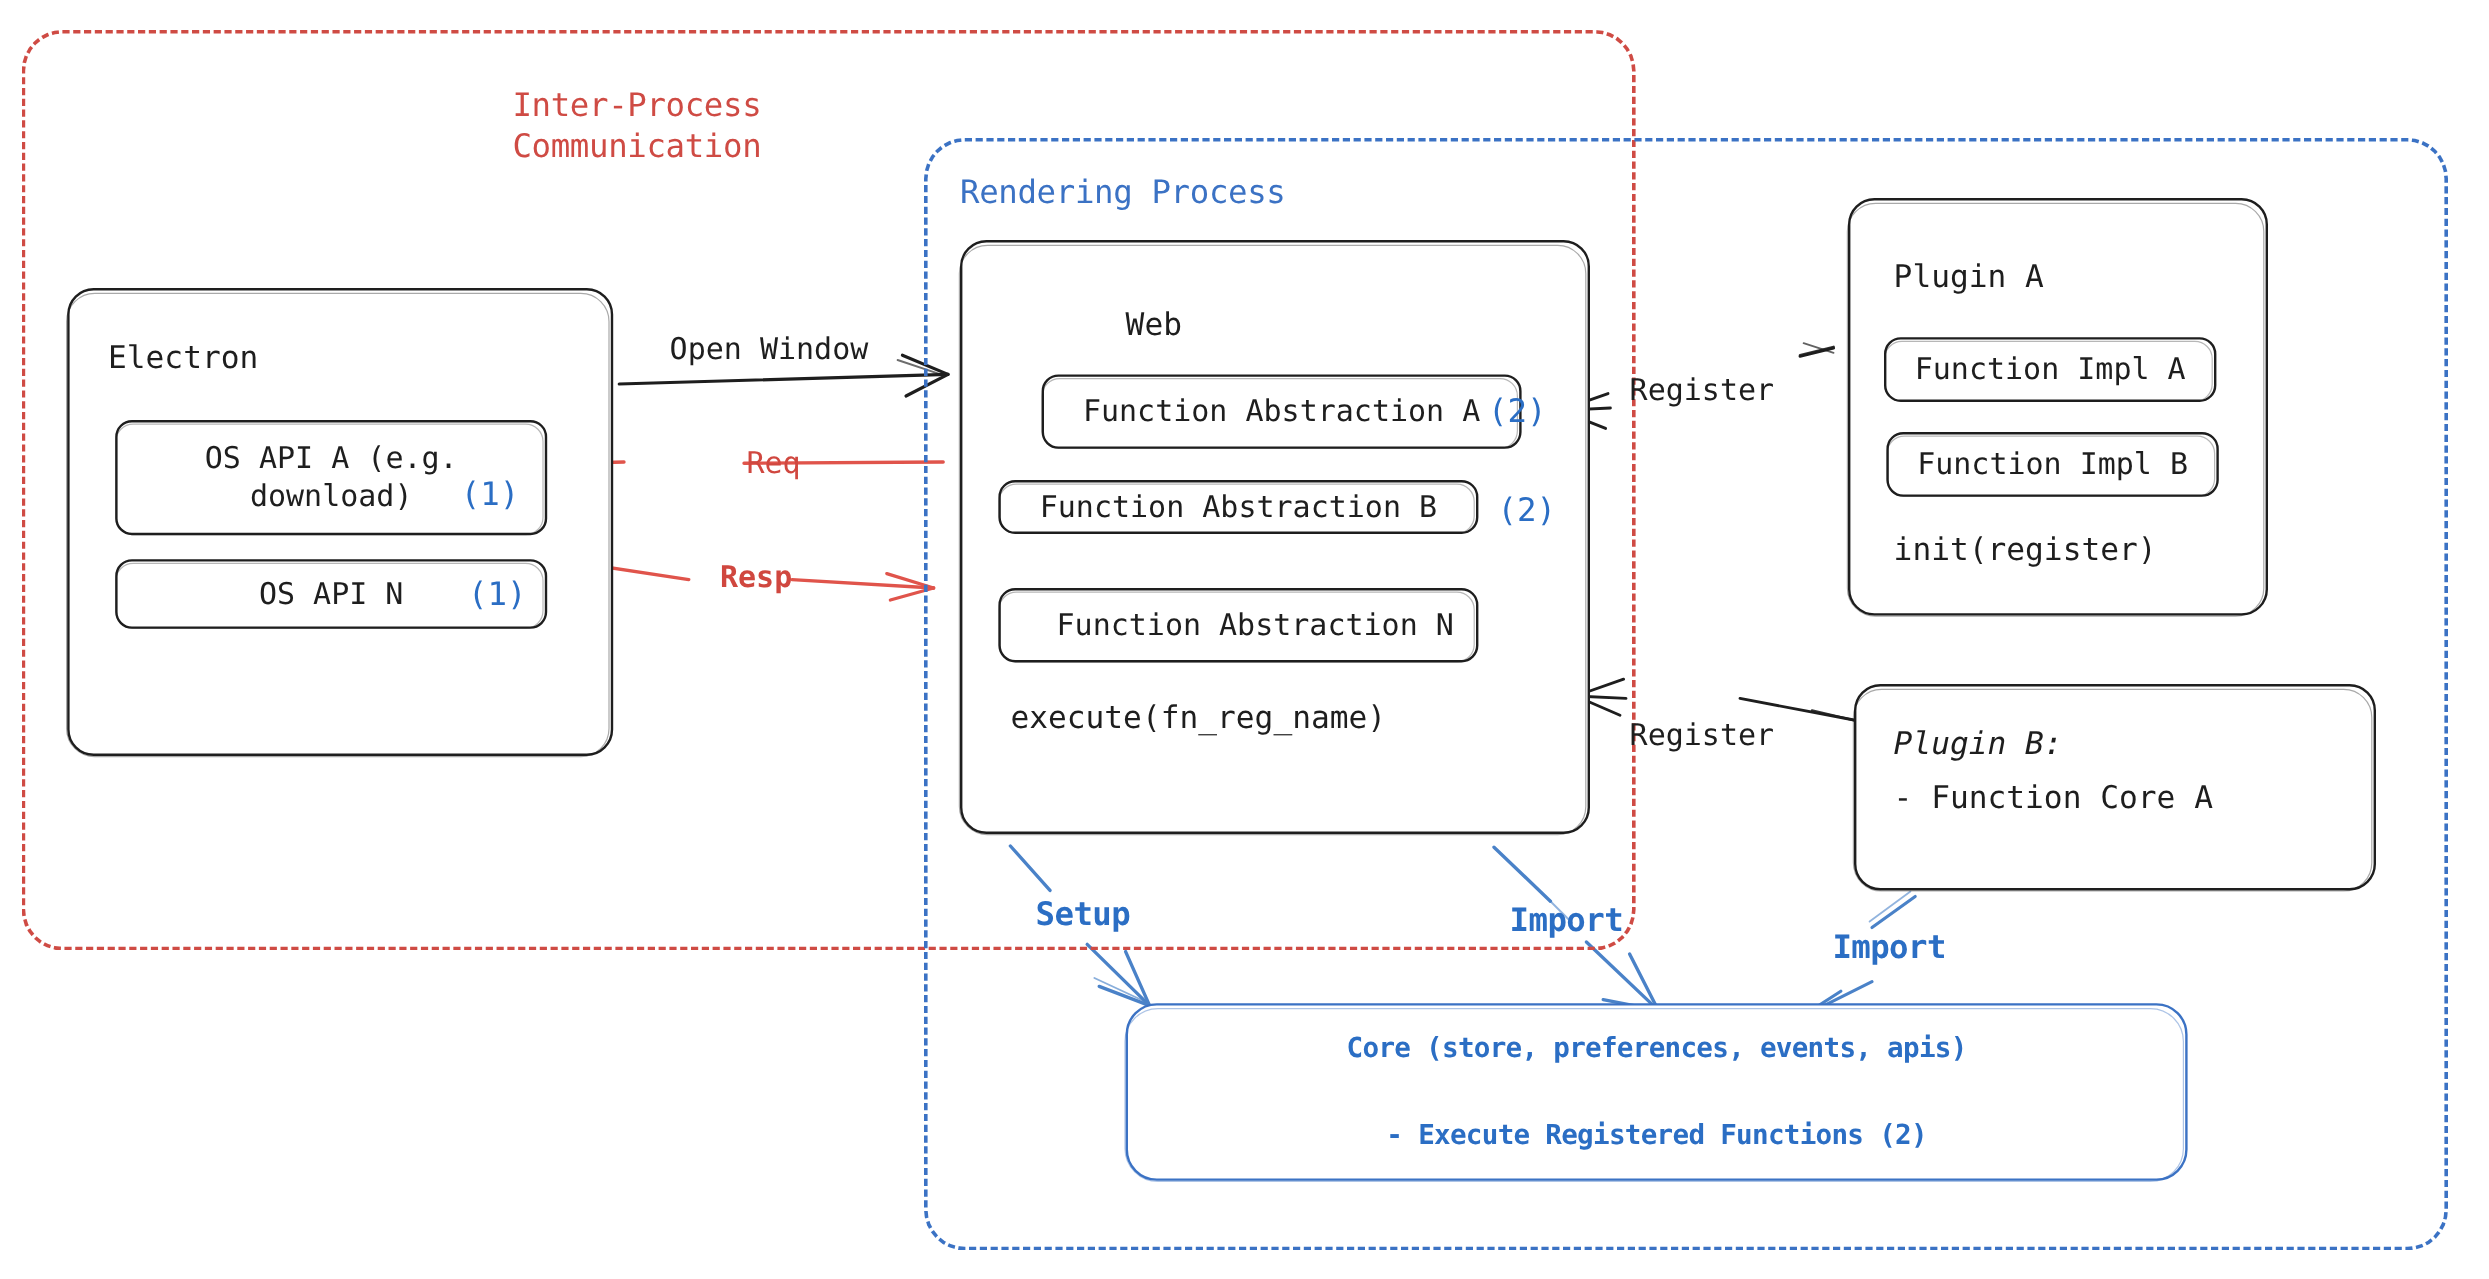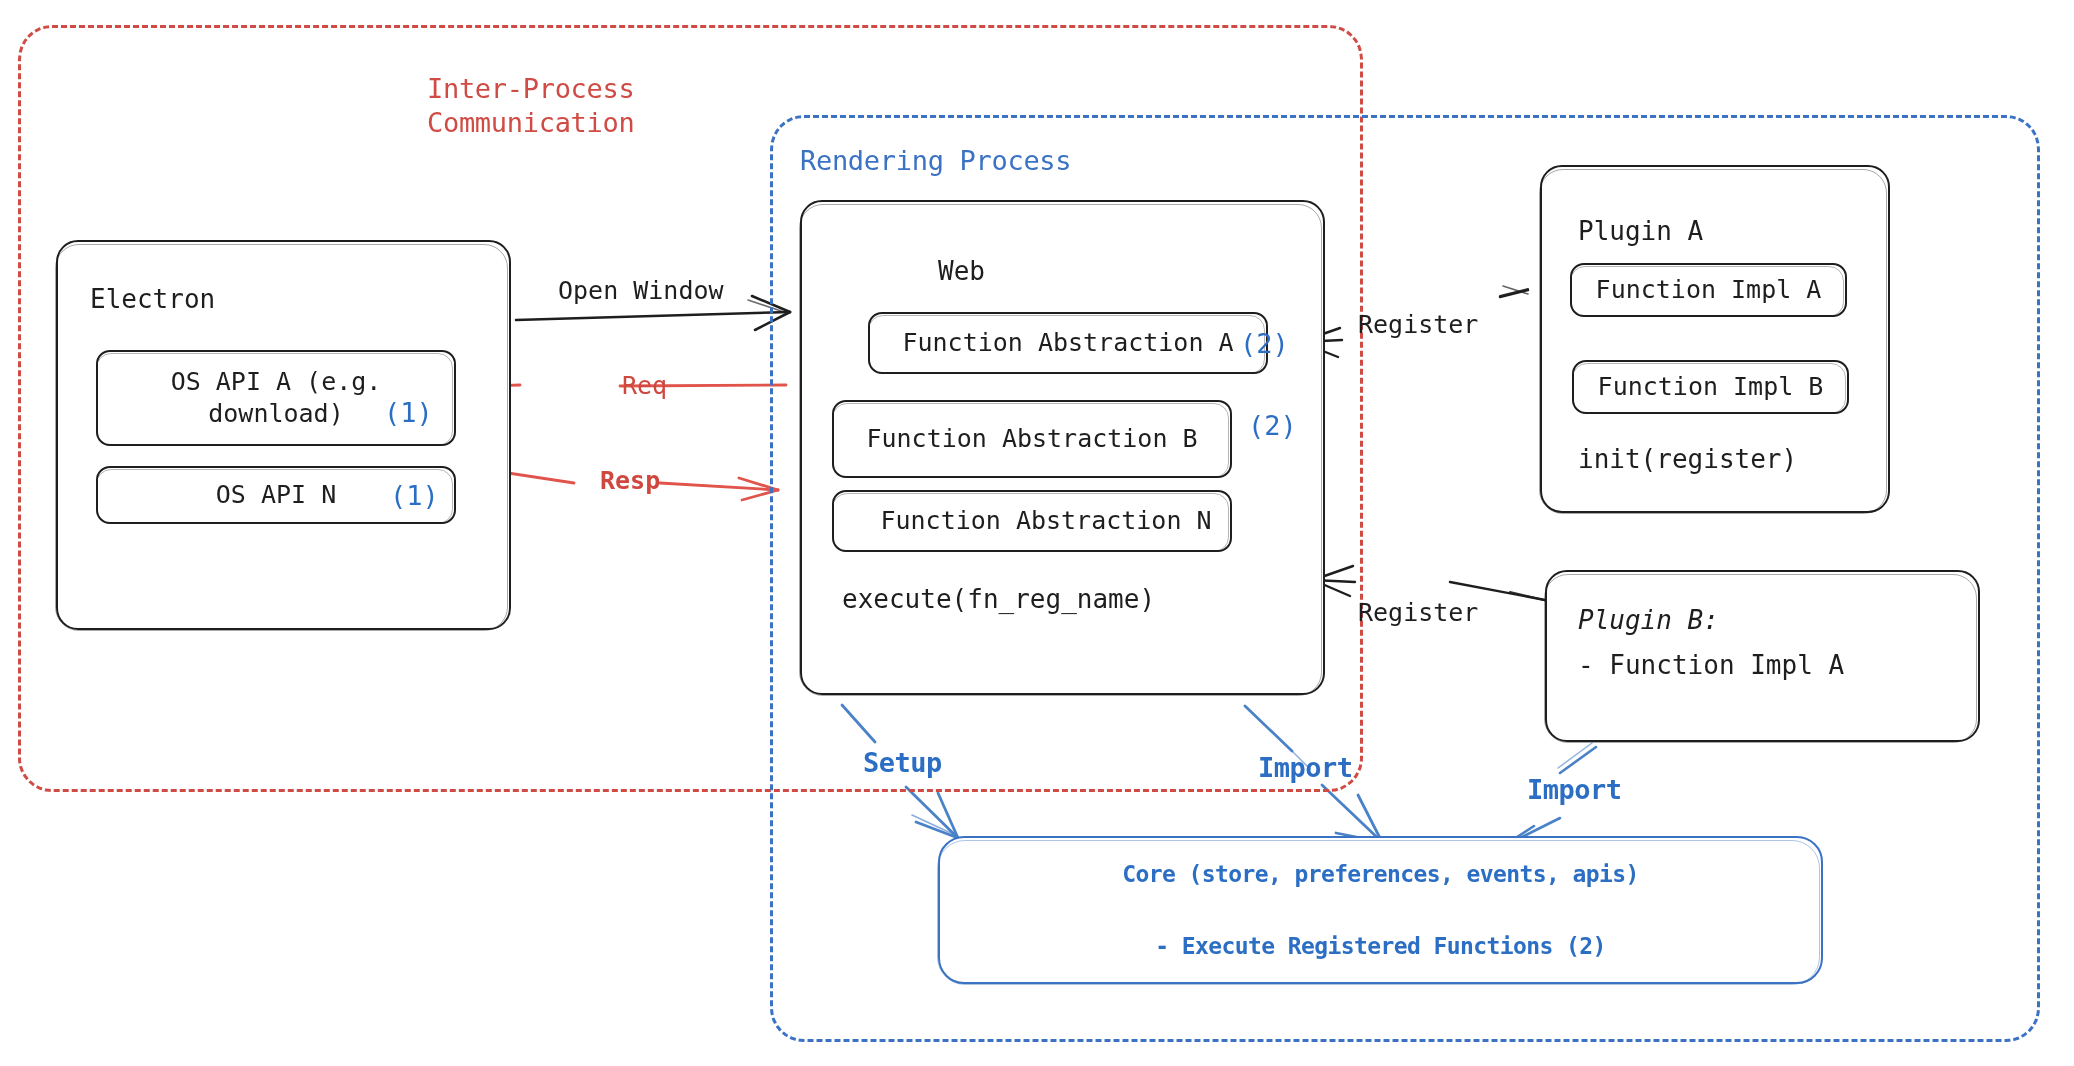--- a/index.html
+++ b/index.html
@@ -164,47 +164,47 @@
   <div class="blue-tag" style="left:390px;top:480px;">(1)</div>
 
   <div class="sketch-box" style="left:800px;top:200px;width:525px;height:495px;"></div>
   <div class="lbl box-title" style="left:938px;top:255px;">Web</div>
 
   <div class="inner-box" style="left:832px;top:312px;width:400px;height:62px;margin-left:36px;">
     <span class="inner-text">Function Abstraction A</span>
   </div>
   <div class="blue-tag" style="left:1240px;top:328px;">(2)</div>
 
-  <div class="inner-box" style="left:832px;top:400px;width:400px;height:78px;">
+  <div class="inner-box" style="left:832px;top:400px;width:400px;height:45px;">
     <span class="inner-text">Function Abstraction B</span>
   </div>
   <div class="blue-tag" style="left:1248px;top:410px;">(2)</div>
 
   <div class="inner-box" style="left:832px;top:490px;width:400px;height:62px;padding-left:28px;">
     <span class="inner-text">Function Abstraction N</span>
   </div>
 
   <div class="lbl" style="left:842px;top:583px;font-size:26px;line-height:32px;">execute(fn_reg_name)</div>
 
   <div class="sketch-box" style="left:1540px;top:165px;width:350px;height:348px;"></div>
   <div class="lbl box-title" style="left:1578px;top:215px;">Plugin A</div>
 
-  <div class="inner-box" style="left:1570px;top:263px;width:277px;height:54px;">
+  <div class="inner-box" style="left:1570px;top:281px;width:277px;height:54px;">
     <span class="inner-text">Function Impl A</span>
   </div>
 
   <div class="inner-box" style="left:1572px;top:360px;width:277px;height:54px;">
     <span class="inner-text">Function Impl B</span>
   </div>
 
   <div class="lbl" style="left:1578px;top:443px;font-size:26px;line-height:32px;">init(register)</div>
 
   <div class="sketch-box" style="left:1545px;top:570px;width:435px;height:172px;"></div>
   <div class="lbl" style="left:1578px;top:598px;font-size:26px;line-height:45px;font-style:italic;">Plugin B:</div>
-  <div class="lbl" style="left:1578px;top:643px;font-size:26px;line-height:45px;">- Function Impl A</div>
+  <div class="lbl" style="left:1578px;top:643px;font-size:26px;line-height:45px;">- Function Core A</div>
 
   <div class="core-box" style="left:938px;top:836px;width:885px;height:148px;"></div>
   <div class="core-text" style="left:938px;top:856px;width:885px;">Core (store, preferences, events, apis)</div>
   <div class="core-text" style="left:938px;top:928px;width:885px;">- Execute Registered Functions (2)</div>
 
   <div class="edge-label edge-black" style="left:558px;top:276px;">Open Window</div>
   <div class="edge-label edge-red" style="left:622px;top:371px;">Req</div>
   <div class="edge-label edge-red" style="left:600px;top:466px;font-weight:bold;">Resp</div>
   <div class="edge-label edge-black" style="left:1358px;top:310px;">Register</div>
   <div class="edge-label edge-black" style="left:1358px;top:598px;">Register</div>

